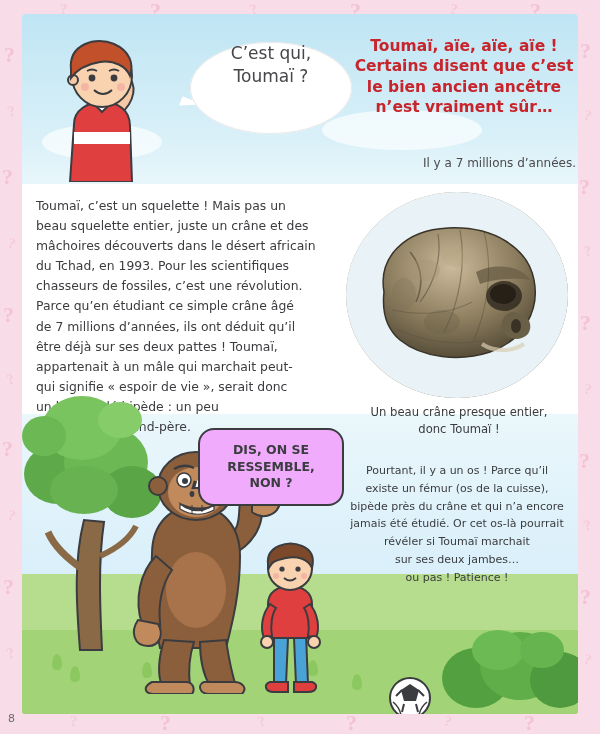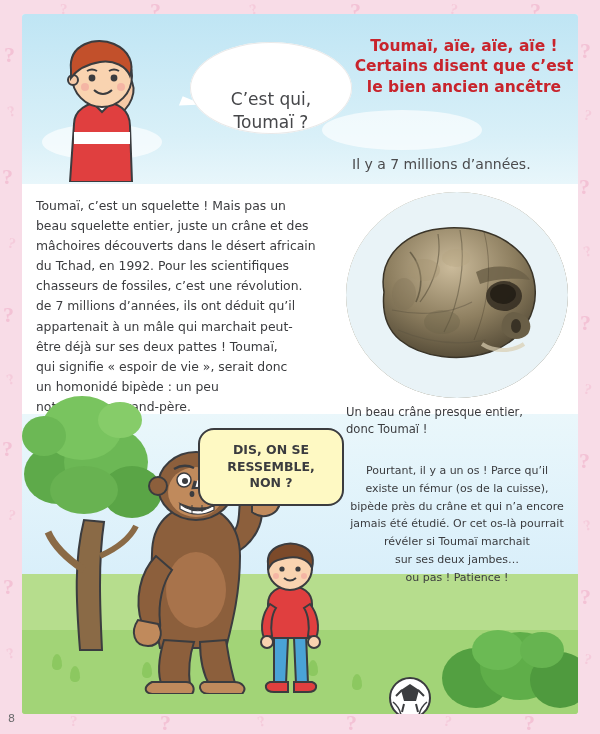--- a/index.html
+++ b/index.html
@@ -98,21 +98,21 @@
   .boy1 { position: absolute; left: 22px; top: 18px; width: 120px; height: 150px; }
 
   
   .bubble1 {
     position: absolute;
     left: 168px; top: 28px;
     width: 162px; height: 92px;
     background: #ffffff;
     border-radius: 50%;
     box-shadow: 0 0 0 1px #e9e9e9 inset;
-    display: flex; align-items: flex-end; justify-content: center;
+    display: flex; align-items: flex-start; justify-content: center;
     text-align: center;
   }
   .bubble1 .txt {
     font-family: "DejaVu Sans", sans-serif;
     font-size: 17px;
     color: #46474a;
     line-height: 1.35;
     padding: 0 12px;
   }
   .bubble1-tail {
@@ -133,23 +133,23 @@
     color: #c8242c;
     font-family: "DejaVu Sans", sans-serif;
     font-weight: bold;
     font-size: 15.5px;
     line-height: 1.32;
   }
   .headline-sub {
     position: absolute;
     left: 330px; top: 142px;
     width: 224px;
-    text-align: left;
+    text-align: right;
     color: #4b4b4d;
-    font-size: 14px;
+    font-size: 12px;
     font-family: "DejaVu Sans", sans-serif;
   }
 
   
   .body-left {
     position: absolute;
     left: 14px; top: 182px;
     width: 300px;
     font-family: "DejaVu Sans", sans-serif;
     font-size: 12.4px;
@@ -173,20 +173,21 @@
   .skull-bg { position:absolute; inset:0; background:#e9f3f7; }
   .skull-shape {
     position: absolute;
     left: 18px; top: 26px;
     width: 188px; height: 150px;
   }
   .caption-skull {
     position: absolute;
     left: 324px; top: 390px;
     width: 226px;
+    text-align: center;
     font-family: "DejaVu Sans", sans-serif;
     font-size: 11.6px;
     line-height: 1.45;
     color: #3b3c3f;
   }
 
   
   .body-right {
     position: absolute;
     left: 320px; top: 448px;
@@ -197,21 +198,21 @@
     line-height: 1.62;
     color: #3b3c3f;
   }
   .body-right p { margin: 0; }
 
   
   .bubble2 {
     position: absolute;
     left: 176px; top: 414px;
     width: 142px; height: 74px;
-    background: #fef9c3;
+    background: #f0abfc;
     border: 2px solid #3b3c3f;
     border-radius: 16px;
     display: flex; align-items: center; justify-content: center;
   }
   .bubble2 .txt {
     font-family: "DejaVu Sans", sans-serif;
     font-weight: bold;
     font-size: 12.5px;
     line-height: 1.35;
     color: #3b3c3f;
@@ -339,32 +340,34 @@
       <div class="txt">
         <div>C’est qui,</div>
         <div>Toumaï ?</div>
       </div>
     </div>
 
     <div class="headline">
       <div>Toumaï, aïe, aïe, aïe !</div>
       <div>Certains disent que c’est</div>
       <div>le bien ancien ancêtre</div>
+      <div>n’est vraiment sûr…</div>
     </div>
     <div class="headline-sub">Il y a 7 millions d’années.</div>
 
     <div class="body-left">
       <p class="ragged">Toumaï, c’est un squelette ! Mais pas un</p>
       <p class="ragged">beau squelette entier, juste un crâne et des</p>
       <p class="ragged">mâchoires découverts dans le désert africain</p>
-      <p class="ragged">du Tchad, en 1992. Pour les scientifiques</p>
+      <p class="ragged">du Tchad, en 1993. Pour les scientifiques</p>
       <p class="ragged">chasseurs de fossiles, c’est une révolution.</p>
+      <p class="ragged">Parce qu’en étudiant ce simple crâne âgé</p>
       <p class="ragged">de 7 millions d’années, ils ont déduit qu’il</p>
+      <p class="ragged">être déjà sur ses deux pattes ! Toumaï,</p>
       <p class="ragged">appartenait à un mâle qui marchait peut-</p>
-      <p class="ragged">être déjà sur ses deux pattes ! Toumaï,</p>
       <p class="center">qui signifie « espoir de vie », serait donc</p>
       <p class="center">un homonidé bipède : un peu</p>
       <p class="center">notre arrière-grand-père.</p>
     </div>
 
     <div class="skull-frame">
       <div class="skull-bg"></div>
       <svg class="skull-shape" viewBox="0 0 188 150">
         <defs>
           <radialGradient id="sk" cx="45%" cy="30%" r="75%">

